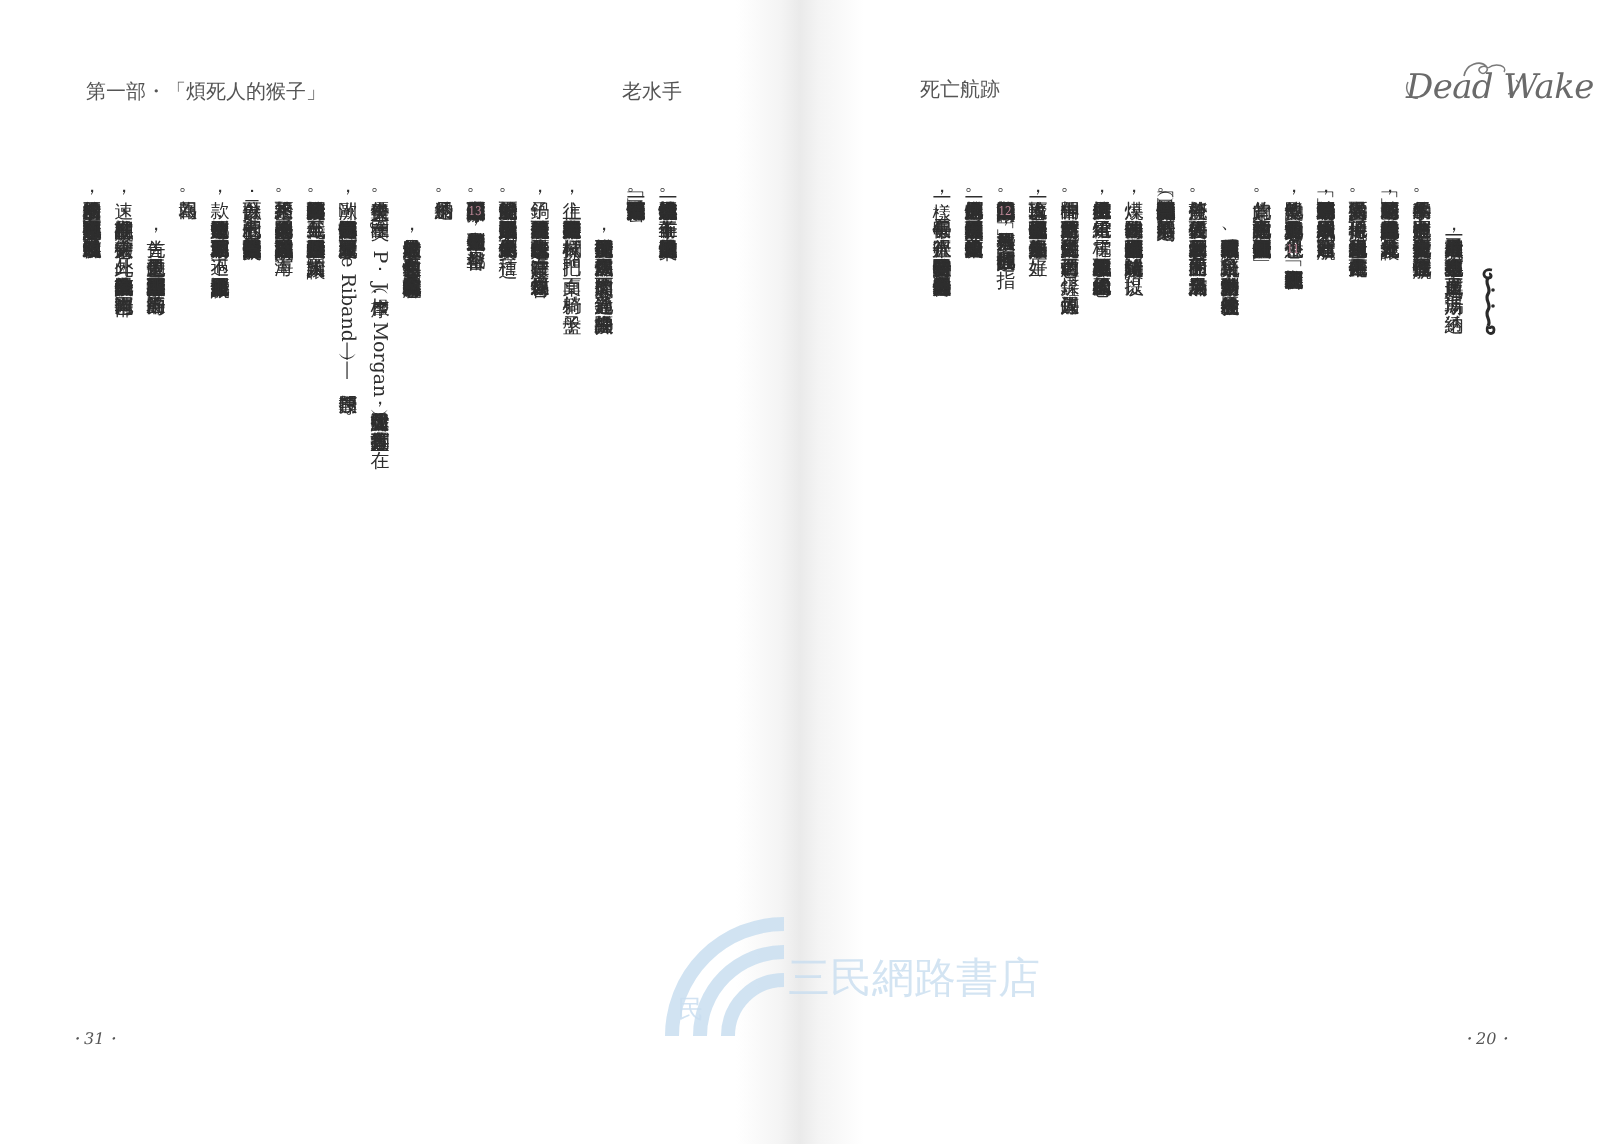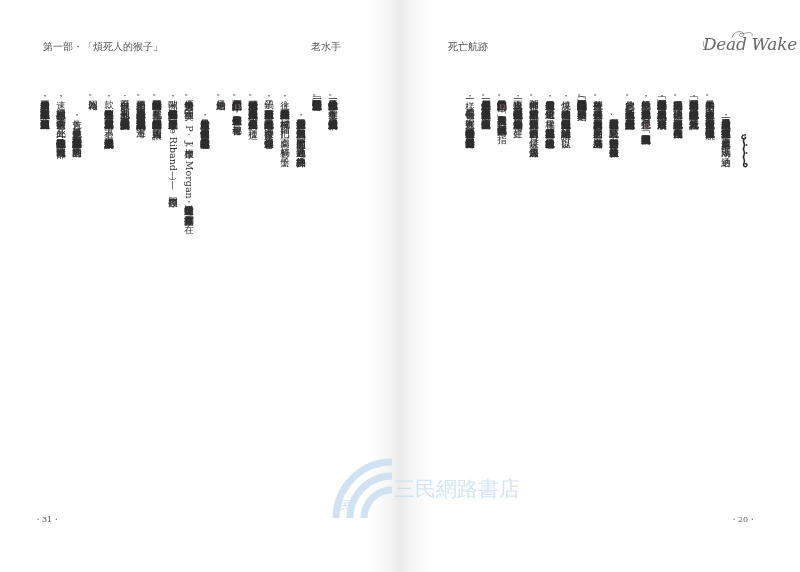--- a/index.html
+++ b/index.html
@@ -12,21 +12,21 @@
   .spread {
     position: absolute; left: 0; top: 0; width: 800px; height: 572px;
     background: linear-gradient(90deg, #ffffff 0%, #ffffff 46%, #f4f4f4 48.8%, #eaeaea 50%, #f4f4f4 51.2%, #ffffff 54%, #ffffff 100%);
   }
   .hdr {
     position: absolute; top: 42px; font-size: 10px; line-height: 10px;
     color: #555; white-space: nowrap;
   }
   .hdr-part { left: 43px; }
   .hdr-chapter { left: 311px; font-family: Liberation Serif, serif; }
-  .hdr-book { left: 448px; }
+  .hdr-book { left: 460px; font-family: Liberation Mono, monospace; }
   .logo {
     position: absolute; left: 702px; top: 29px; width: 60px; height: 24px;
   }
   .logo-text {
     position: absolute; left: 1px; top: 8px; font-style: italic;
     font-size: 17px; line-height: 14px; color: #6a6a6a; letter-spacing: -0.3px;
     white-space: nowrap;
   }
   .logo svg { position: absolute; left: 0; top: 0; }
 
@@ -42,21 +42,21 @@
   .col {
     line-height: 16px; white-space: nowrap; color: #2e2e2e;
   }
   .col.indent { text-indent: 2em; }
   .fn {
     font-size: 6px; color: #c48b9c; text-combine-upright: all;
   }
 
   .pgnum {
     position: absolute; top: 515px; width: 26px; text-align: right;
-    font-size: 8px; line-height: 10px; color: #555; white-space: nowrap;
+    font-size: 8px; line-height: 10px; color: #555; white-space: nowrap; font-style: italic;
   }
   .pg-left { left: 34px; }
   .pg-right { left: 730px; }
 
   .watermark { position: absolute; left: 0; top: 0; width: 800px; height: 572px; pointer-events: none; }
   .wm-arcs { position: absolute; left: 326px; top: 456px; }
   .wm-char {
     position: absolute; left: 339px; top: 499px; font-size: 13px; line-height: 14px;
     color: #c9def0; opacity: 0.85;
   }

